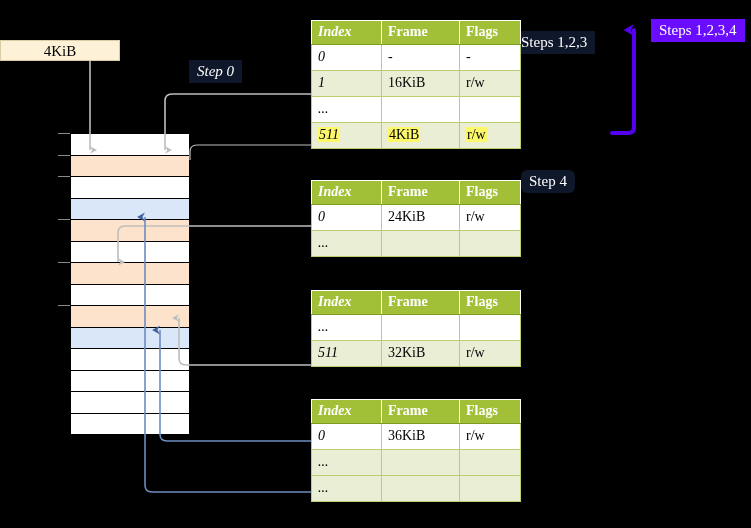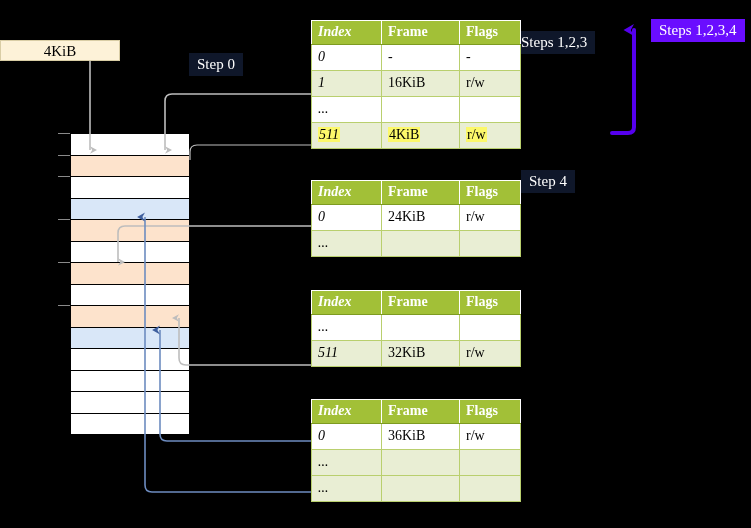--- a/index.html
+++ b/index.html
@@ -89,33 +89,33 @@
 </style>
 </head>
 <body>
 
 <div id="stage">
 
   <div class="kib-box" style="left:0px;top:40px;width:120px;height:21px;">
     <span>4KiB</span>
   </div>
 
-  <div class="badge crimson" style="left:189px;top:41px;">
+  <div class="badge crimson" style="left:189px;top:48px;font-style:italic;">
     <span>Step 0</span>
   </div>
 
   <div class="badge crimson" style="left:513px;top:19px;">
     <span>Steps 1,2,3</span>
   </div>
 
   <div class="badge violet" style="left:651px;top:19px;">
     <span>Steps 1,2,3,4</span>
   </div>
 
-  <div class="badge crimson" style="left:521px;top:158px;">
+  <div class="badge crimson" style="left:521px;top:158px;border-radius:6px;">
     <span>Step 4</span>
   </div>
 
   <div id="memcol" style="left:70px;top:133px;width:120px;height:282px;">
       <div class="mrow white" style="top: 0px; height: 22.5px; width: 120px;"></div>
       <div class="mrow peach" style="top: 21.5px; height: 22.5px; width: 120px;"></div>
       <div class="mrow white" style="top: 43px; height: 22.5px; width: 120px;"></div>
       <div class="mrow blue" style="top: 64.5px; height: 22.5px; width: 120px;"></div>
       <div class="mrow peach" style="top: 86px; height: 22.5px; width: 120px;"></div>
       <div class="mrow white" style="top: 107.5px; height: 22.5px; width: 120px;"></div>

